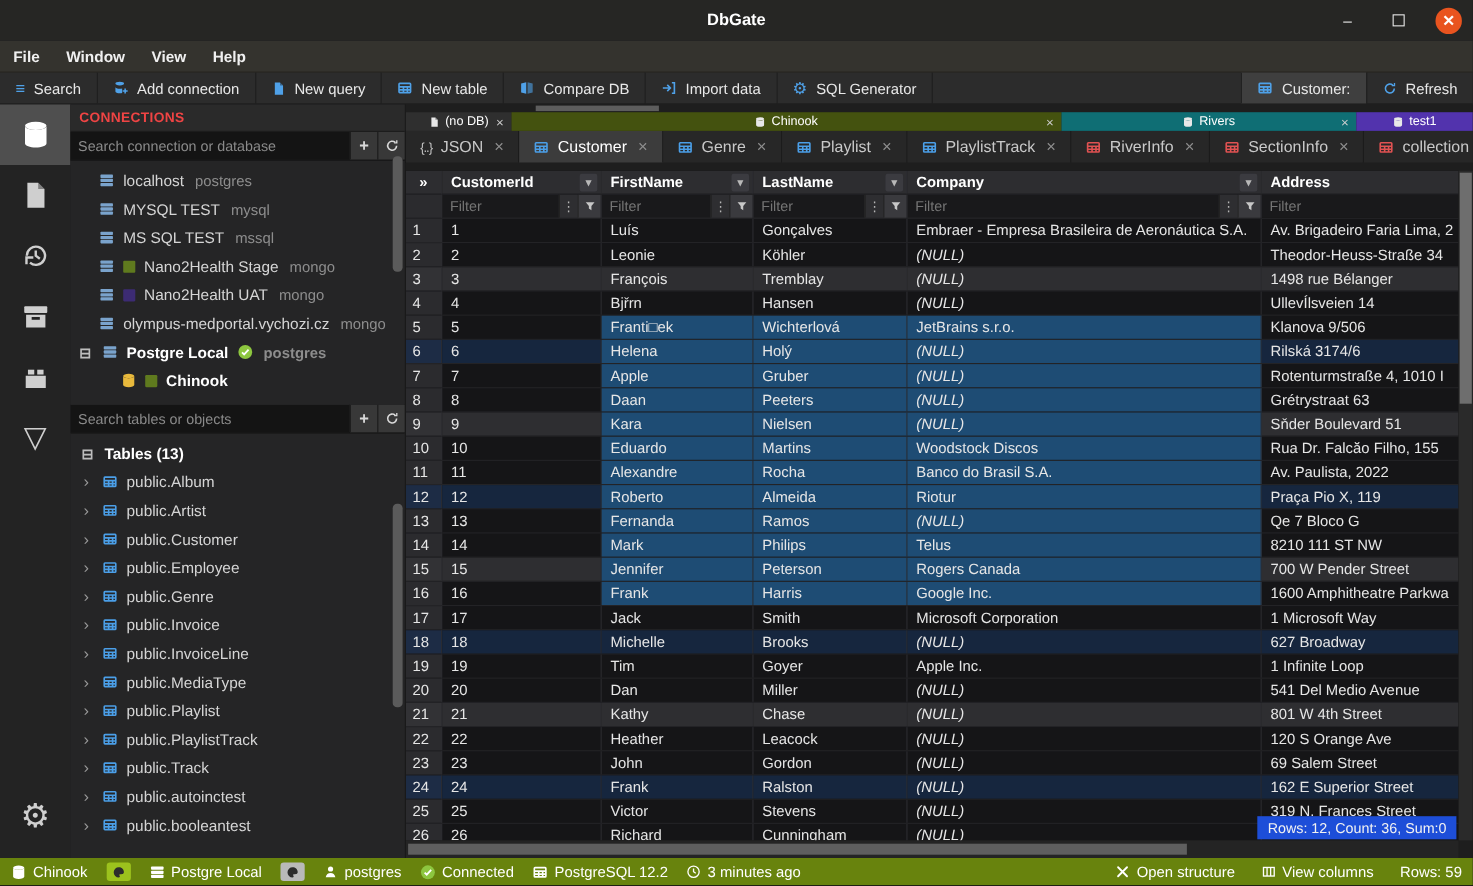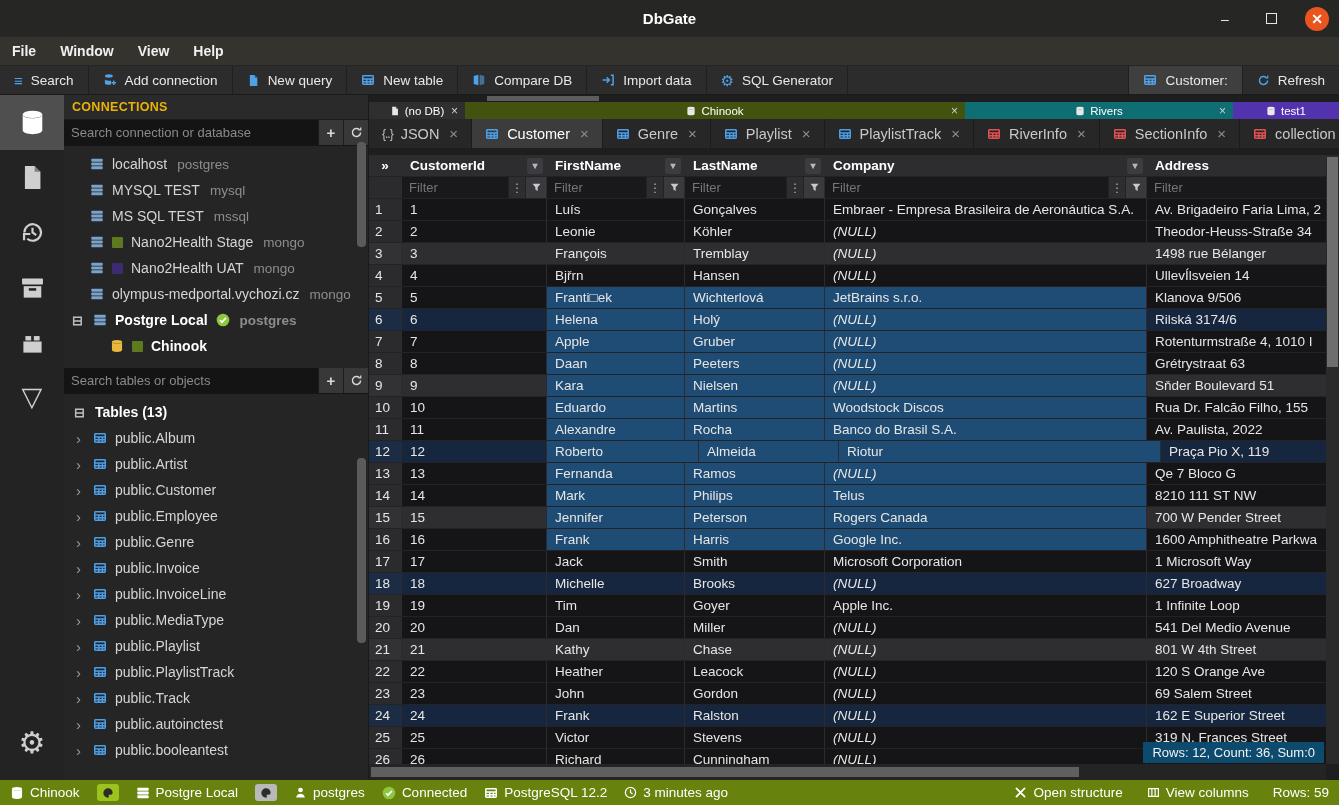--- a/index.html
+++ b/index.html
@@ -42,21 +42,21 @@
   .rail-item .txtic{color:#cfcfcf;font-size:27px;}
   .rail-gear{margin-top:auto;margin-bottom:10px;}
   .rail-gear .txtic{font-size:30px;}
 
   
   .leftpanel{width:305px;background:#252526;border-right:1px solid #1a1a1a;display:flex;flex-direction:column;flex:0 0 auto;}
   .panel{position:relative;overflow:hidden;}
   .panel.conn{height:273px;flex:0 0 auto;}
   .panel.tbls{flex:1;}
   .phead{height:25px;background:#2a2a2a;border-bottom:1px solid #1c1c1c;display:flex;align-items:center;
-         padding-left:8px;font-weight:bold;font-size:12.5px;color:#eab308;letter-spacing:.3px;}
+         padding-left:8px;font-weight:bold;font-size:12.5px;color:#ef4444;letter-spacing:.3px;}
   .srow{height:26px;display:flex;background:#1c1c1c;border-bottom:1px solid #161616;}
   .srow input{flex:1;background:#141414;border:none;outline:none;color:#bdbdbd;font-size:13px;padding:0 7px;
               font-family:"Liberation Sans",sans-serif;}
   .srow input::placeholder{color:#8a8a8a;}
   .sbtn{width:25px;display:flex;align-items:center;justify-content:center;background:#383838;border-left:1px solid #1c1c1c;color:#d8d8d8;font-size:15px;font-weight:bold;}
   .tree{padding-top:5px;}
   .titem{height:26px;display:flex;align-items:center;gap:8px;font-size:14px;color:#d5d5d5;white-space:nowrap;padding-left:26px;}
   .titem .eng{color:#8d8d8d;font-size:13.5px;margin-left:2px;}
   .titem.bold{font-weight:bold;color:#fff;}
   .titem .exp{width:13px;color:#bdbdbd;font-size:13px;margin-left:-18px;}
@@ -102,21 +102,21 @@
   .cs-rs{background:#2e2e31;}
   .cs-rb{background:#16263e;}
   .cs-sel{background:#1e4c74;}
   .rnum.cs-rs{background:#323235;}
   .rnum.cs-rb{background:#1d2c45;}
 
   .vsb{position:absolute;right:0;top:0;bottom:16px;width:13px;background:#2a2a2a;}
   .vsb-thumb{position:absolute;left:1px;right:1px;top:2px;height:210px;background:#6e6e6e;}
   .hsb{position:absolute;left:0;right:13px;bottom:0;height:16px;background:#242424;}
   .hsb-thumb{position:absolute;left:2px;top:3px;height:10px;width:74%;background:#5f5f5f;}
-  .stats{position:absolute;right:15px;bottom:17px;height:21px;background:#0c4a6e;color:#f2f2f2;
+  .stats{position:absolute;right:15px;bottom:17px;height:21px;background:#1d4ed8;color:#f2f2f2;
          display:flex;align-items:center;padding:0 9px;font-size:13px;}
 
   
   .statusbar{height:25px;background:#68830d;display:flex;align-items:center;justify-content:space-between;
              padding:0 10px;color:#fff;font-size:13.5px;}
   .sb-group{display:flex;align-items:center;gap:17px;}
   .sb-group.right{gap:24px;}
   .sbitem{display:flex;align-items:center;gap:6px;white-space:nowrap;}
   .chip{width:22px;height:17px;border-radius:3px;display:flex;align-items:center;justify-content:center;}
 </style>
@@ -816,21 +816,21 @@
               <div class="gcell rnum " style="width: 33px;">11</div>
               <div class="gcell cid " style="width: 145px;">11</div>
               <div class="gcell  cs-sel" style="width: 138px;">Alexandre</div>
               <div class="gcell  cs-sel" style="width: 140px;">Rocha</div>
               <div class="gcell  cs-sel" style="width: 322px;">Banco do Brasil S.A.</div>
               <div class="gcell last">Av. Paulista, 2022</div>
             </div>
             <div class="grow drow">
               <div class="gcell rnum cs-rb" style="width: 33px;">12</div>
               <div class="gcell cid cs-rb" style="width: 145px;">12</div>
-              <div class="gcell  cs-sel" style="width: 152px;">Roberto</div>
+              <div class="gcell  cs-sel" style="width: 138px;">Roberto</div>
               <div class="gcell  cs-sel" style="width: 140px;">Almeida</div>
               <div class="gcell  cs-sel" style="width: 322px;">Riotur</div>
               <div class="gcell cs-rb last">Praça Pio X, 119</div>
             </div>
             <div class="grow drow">
               <div class="gcell rnum " style="width: 33px;">13</div>
               <div class="gcell cid " style="width: 145px;">13</div>
               <div class="gcell  cs-sel" style="width: 138px;">Fernanda</div>
               <div class="gcell  cs-sel" style="width: 140px;">Ramos</div>
               <div class="gcell cs-sel nullv" style="width: 322px;">(NULL)</div>

